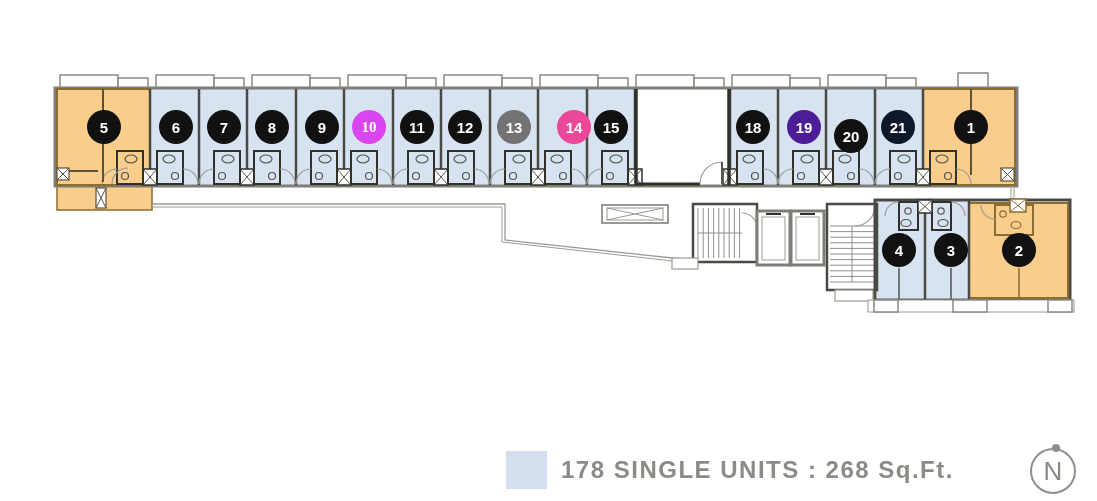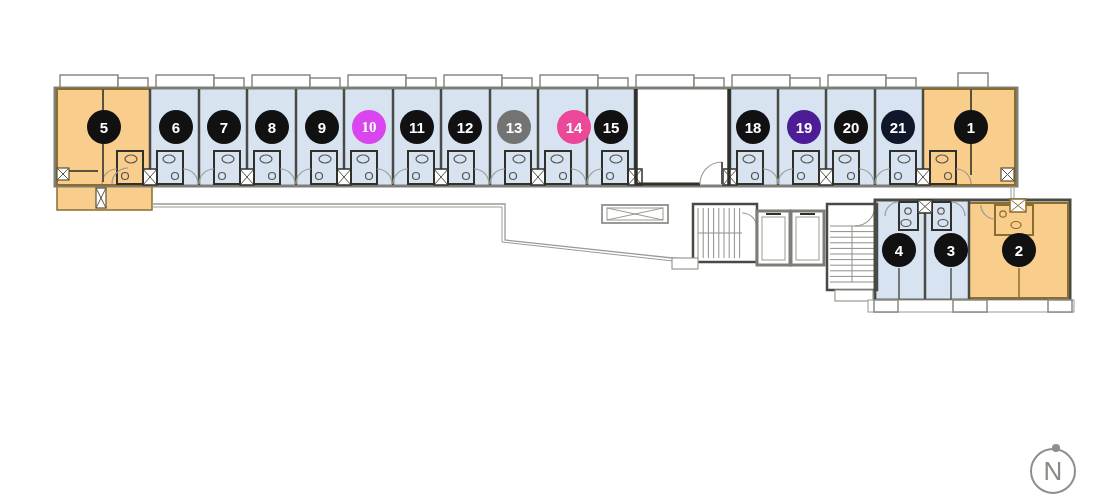--- a/index.html
+++ b/index.html
@@ -300,28 +300,32 @@
       <div class="badge" style="left: 272px; top: 127px; background: rgb(17, 17, 17);">8</div>
       <div class="badge" style="left: 322px; top: 127px; background: rgb(17, 17, 17);">9</div>
       <div class="badge" style="left: 369px; top: 127px; background: #d946ef; font-family: Liberation Serif, serif;">10</div>
       <div class="badge" style="left: 417px; top: 127px; background: rgb(17, 17, 17);">11</div>
       <div class="badge" style="left: 465px; top: 127px; background: rgb(17, 17, 17); text-align: right;">12</div>
       <div class="badge" style="left: 514px; top: 127px; background: #737373;">13</div>
       <div class="badge" style="left: 574px; top: 127px; background: #ec4899;">14</div>
       <div class="badge" style="left: 611px; top: 127px; background: rgb(17, 17, 17);">15</div>
       <div class="badge" style="left: 753px; top: 127px; background: rgb(17, 17, 17);">18</div>
       <div class="badge" style="left: 804px; top: 127px; background: #4c1d95;">19</div>
-      <div class="badge" style="left: 851px; top: 127px; background: rgb(17, 17, 17);">20</div>
+      <div class="badge" style="left: 851px; top: 136px; background: rgb(17, 17, 17);">20</div>
       <div class="badge" style="left: 898px; top: 127px; background: #0f172a;">21</div>
       <div class="badge" style="left: 971px; top: 127px; background: rgb(17, 17, 17);">1</div>
       <div class="badge" style="left: 899px; top: 250px; background: rgb(17, 17, 17);">4</div>
       <div class="badge" style="left: 951px; top: 250px; background: rgb(17, 17, 17);">3</div>
       <div class="badge" style="left: 1019px; top: 250px; background: rgb(17, 17, 17);">2</div>
     </div>
 
+  <div id="legend">
+    <div id="legend-swatch" style="background: rgb(211, 223, 238);"></div>
+    <div id="legend-label">178 SINGLE UNITS : 268 Sq.Ft.</div>
+  </div>
 
   <div id="compass">
     <div id="compass-circle">
       <span id="compass-letter">N</span>
     </div>
     <div id="compass-dot"></div>
   </div>
 
 </div>
 

